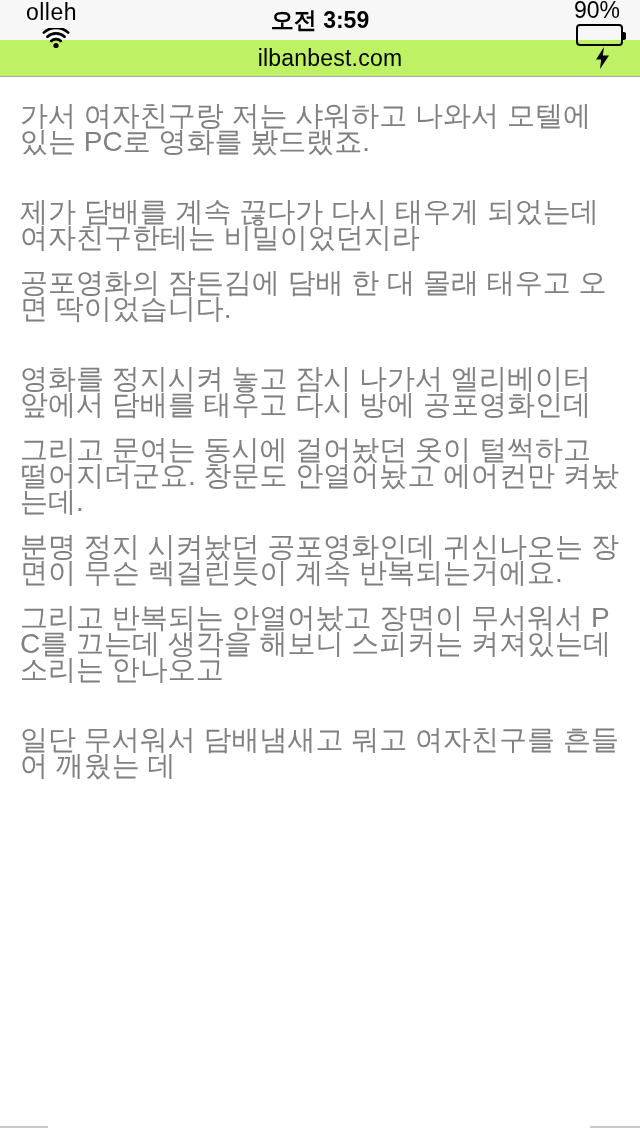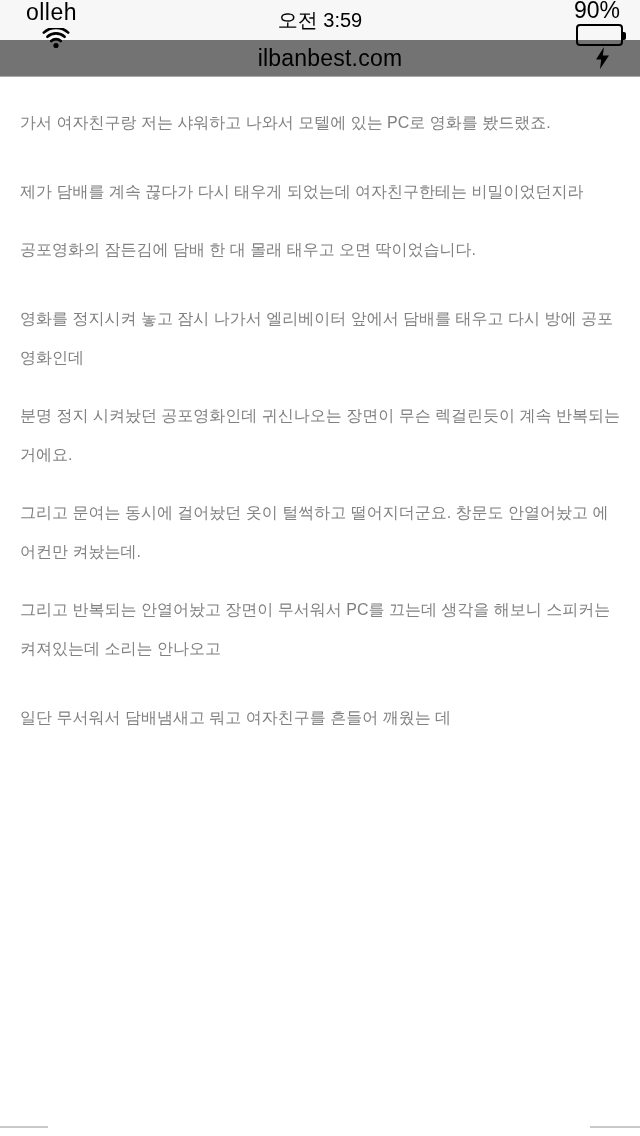--- a/index.html
+++ b/index.html
@@ -27,63 +27,63 @@
   .signal-dots .dot {
     width: 12px; height: 12px; border-radius: 50%;
     background: #000;
   }
   .signal-dots .dot.empty { background: transparent; border: 1.5px solid #000; }
   .carrier { font-size: 23px; letter-spacing: 0.5px; margin-right: 9px; }
   .wifi-icon { display: inline-block; margin-top: 2px; }
   .time {
     position: absolute; left: 0; right: 0; top: 0; bottom: 0;
     display: flex; align-items: center; justify-content: center;
-    font-size: 20px; font-weight: 400;
+    font-size: 23px; font-weight: 700;
     pointer-events: none;
   }
   .alarm-icon { margin-right: 9px; margin-top: 1px; }
   .battery-percent { font-size: 23px; margin-right: 8px; }
   .battery {
     width: 47px; height: 22px;
     border: 2px solid #000; border-radius: 4px;
     padding: 2px; position: relative; margin-right: 3px;
   }
   .battery .level { height: 100%; background: #4cd964; border-radius: 1px; }
   .battery .nub {
     position: absolute; right: -5px; top: 6px;
     width: 3px; height: 8px; background: #000;
     border-radius: 0 2px 2px 0;
   }
   .bolt-icon { margin-left: 4px; margin-top: 1px; }
 
   
   .nav-bar {
     height: 37px;
-    background: #737373;
+    background: #bef264;
     border-bottom: 1px solid #a9a9a9;
     display: flex; align-items: center; justify-content: center; padding-left: 20px;
   }
   .page-url {
     font-size: 23px; color: #000;
     letter-spacing: 0.2px;
   }
 
   
   .content {
     padding: 26px 18px 0 20px;
     color: #808080;
   }
   .content p.para {
-    font-size: 16px;
-    line-height: 39px;
+    font-size: 28px;
+    line-height: 26px;
     margin: 0 0 19px 0;
     word-break: break-all;
     text-align: left;
   }
-  .content p.para.gap { margin-top: 30px; }
+  .content p.para.gap { margin-top: 44px; }
 
   
   .bottom-line {
     position: absolute;
     top: 1126px; height: 2px;
     background: #c9c9c9;
   }
   .bottom-line.left { left: 0; width: 48px; }
   .bottom-line.right { right: 0; width: 50px; }
 </style>
@@ -139,20 +139,20 @@
 
 <div class="nav-bar">
   <span class="page-url">ilbanbest.com</span>
 </div>
 
 <div class="content" id="content">
     <p class="para">가서 여자친구랑 저는 샤워하고 나와서 모텔에 있는 PC로 영화를 봤드랬죠.</p>
     <p class="para gap">제가 담배를 계속 끊다가 다시 태우게 되었는데 여자친구한테는 비밀이었던지라</p>
     <p class="para">공포영화의 잠든김에 담배 한 대 몰래 태우고 오면 딱이었습니다.</p>
     <p class="para gap">영화를 정지시켜 놓고 잠시 나가서 엘리베이터 앞에서 담배를 태우고 다시 방에 공포영화인데</p>
+    <p class="para">그리고 문여는 동시에 걸어놨던 옷이 털썩하고 떨어지더군요. 창문도 안열어놨고 에어컨만 켜놨는데.</p>
     <p class="para">분명 정지 시켜놨던 공포영화인데 귀신나오는 장면이 무슨 렉걸린듯이 계속 반복되는거에요.</p>
-    <p class="para">그리고 문여는 동시에 걸어놨던 옷이 털썩하고 떨어지더군요. 창문도 안열어놨고 에어컨만 켜놨는데.</p>
     <p class="para">그리고 반복되는 안열어놨고 장면이 무서워서 PC를 끄는데 생각을 해보니 스피커는 켜져있는데 소리는 안나오고</p>
     <p class="para gap">일단 무서워서 담배냄새고 뭐고 여자친구를 흔들어 깨웠는 데</p>
   </div>
 
 <div class="bottom-line left"></div>
 <div class="bottom-line right"></div>
 
 </body></html>

